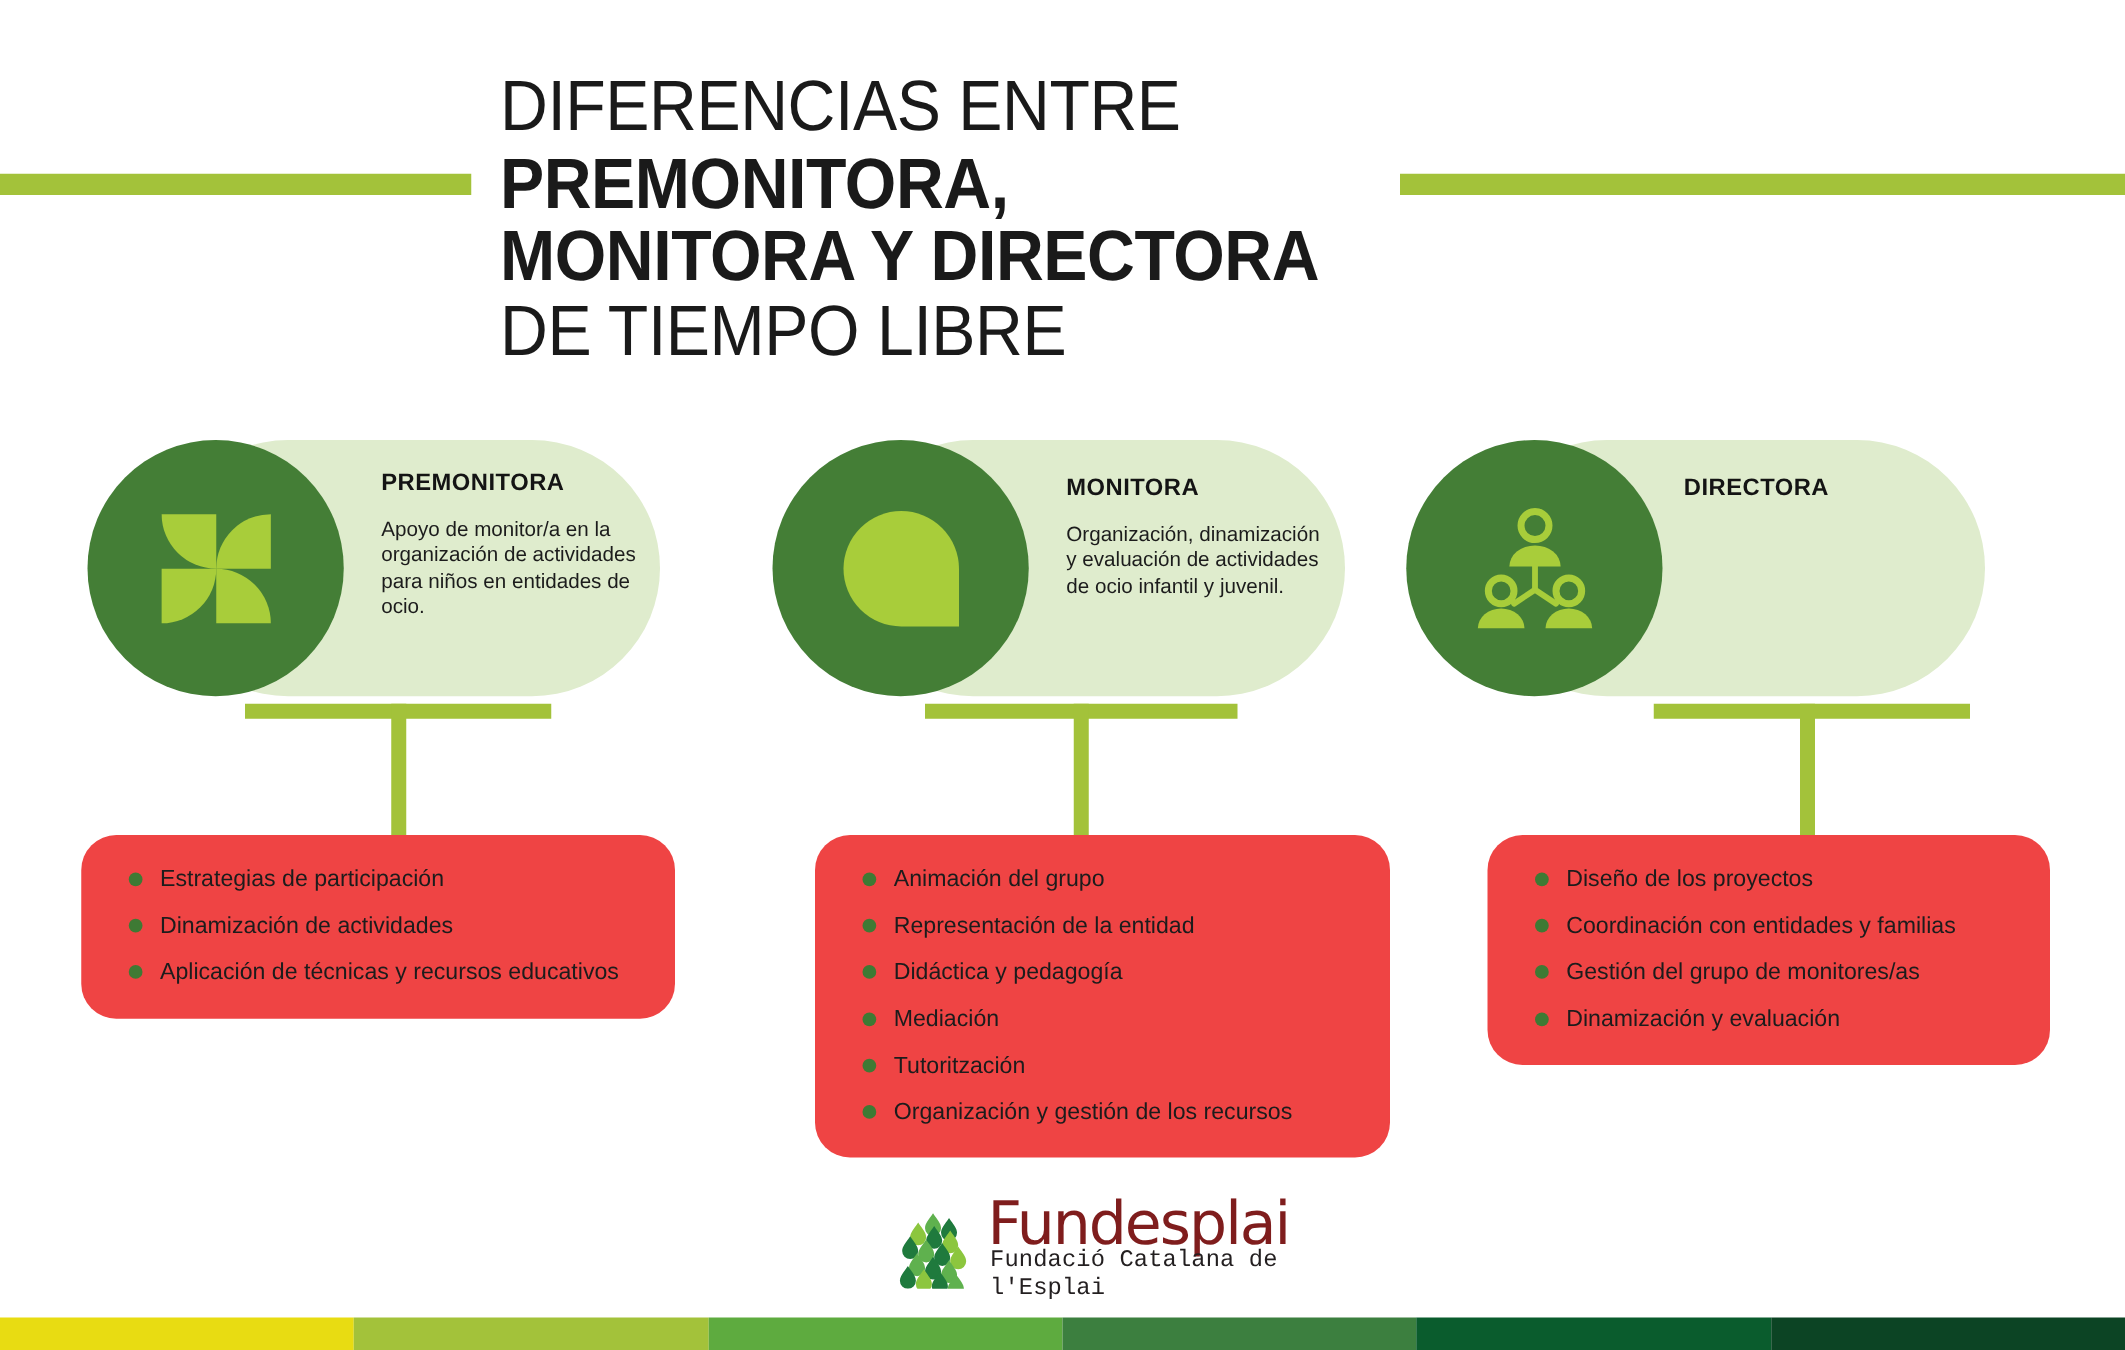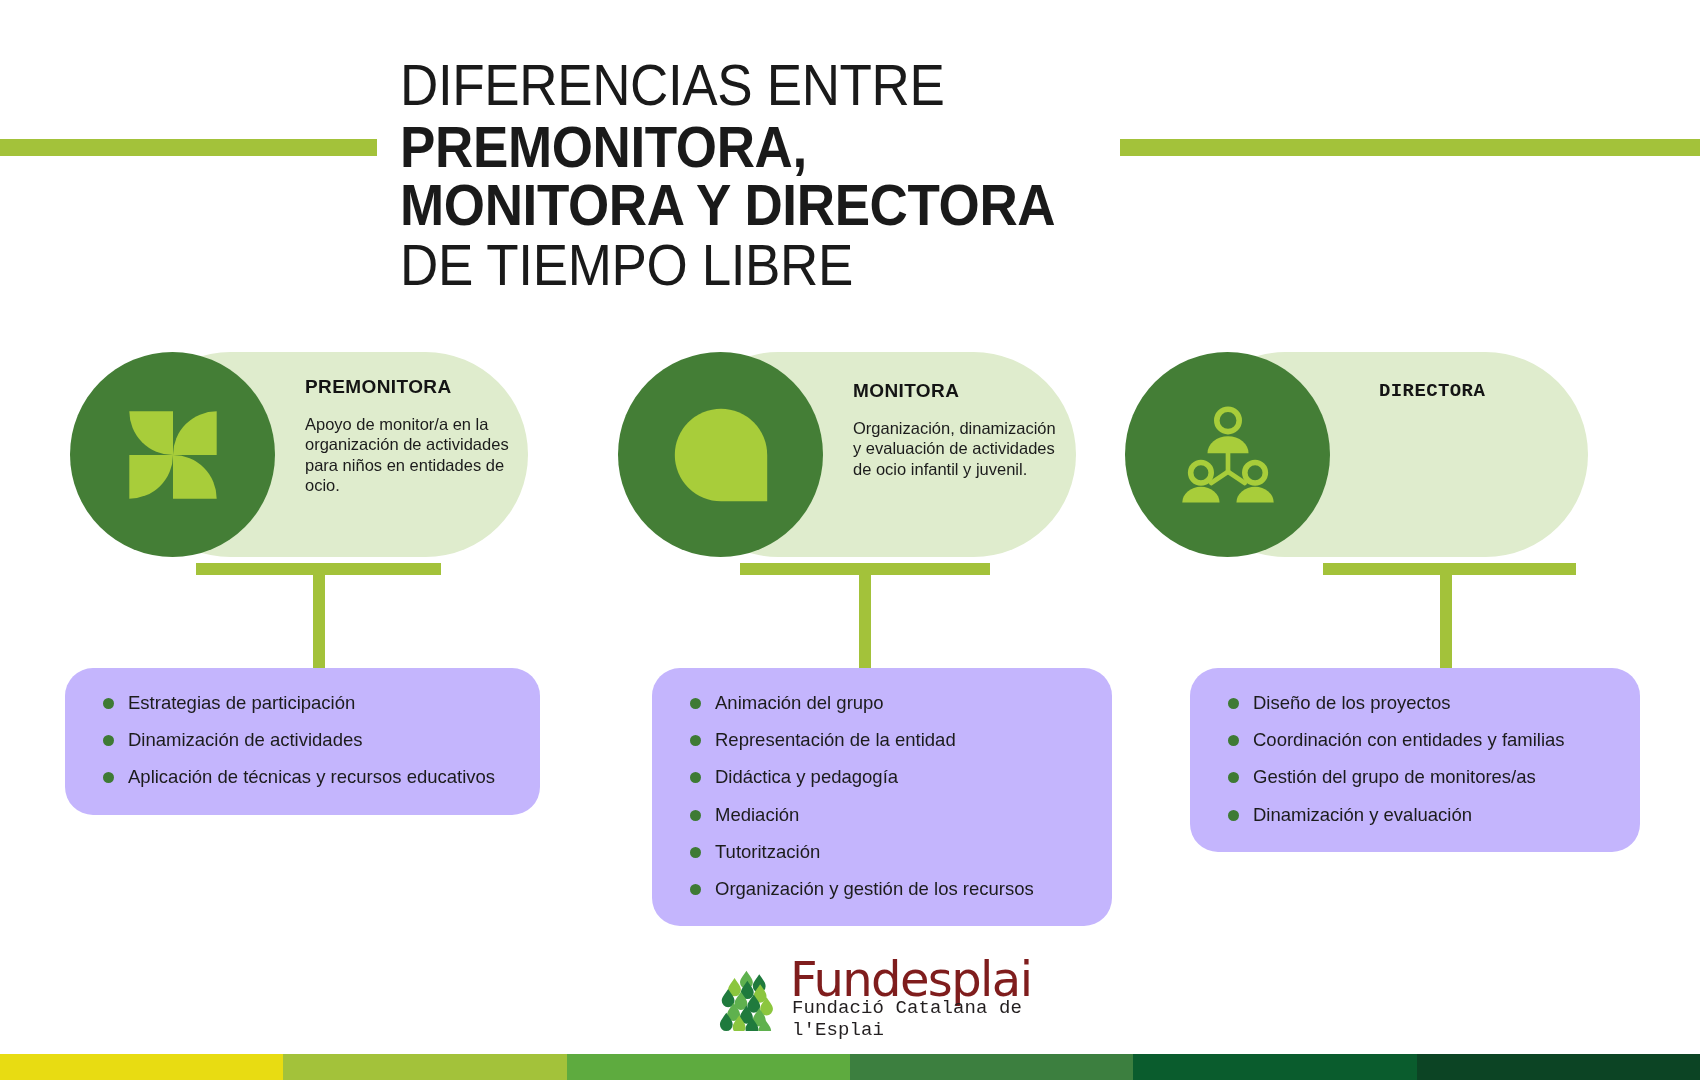--- a/index.html
+++ b/index.html
@@ -79,35 +79,35 @@
   #card-premonitora .card-role{ left:305px; top:24px;text-align:right; }
   #card-premonitora .card-desc{ left:305px; top:62px; width:215px; }
 
   #card-monitora{ left:548px; width:540px;text-decoration:underline; }
   #card-monitora .card-pill{ left:128px; width:400px; }
   #card-monitora .card-role{ left:305px; top:28px; }
   #card-monitora .card-desc{ left:305px; top:66px; width:215px; }
 
   #card-directora{ left:1055px; width:545px; }
   #card-directora .card-pill{ left:128px; width:405px; }
-  #card-directora .card-role{ left:324px; top:28px;font-family:Liberation Mono, monospace; }
+  #card-directora .card-role{ left:292px; top:28px; }
   #card-directora .card-desc{ left:308px; top:66px; width:200px; }
 
   
   .connector-bar{
     position:absolute; height:12px; background:#a3c23a;
   }
   .connector-stem{
     position:absolute; width:12px; background:#a3c23a;
   }
 
   
   .panel{
     position:absolute;
-    background:#c4b5fd;
+    background:#ef4444;
     border-radius:28px;
     padding:24px 30px 26px 38px;
     text-align:right;
   }
   .bullet{
     display:flex; align-items:flex-start;
     margin-bottom:15px;
     font-size:18.5px; color:#1c1c1c; line-height:1.2;
     white-space:nowrap;
   }

